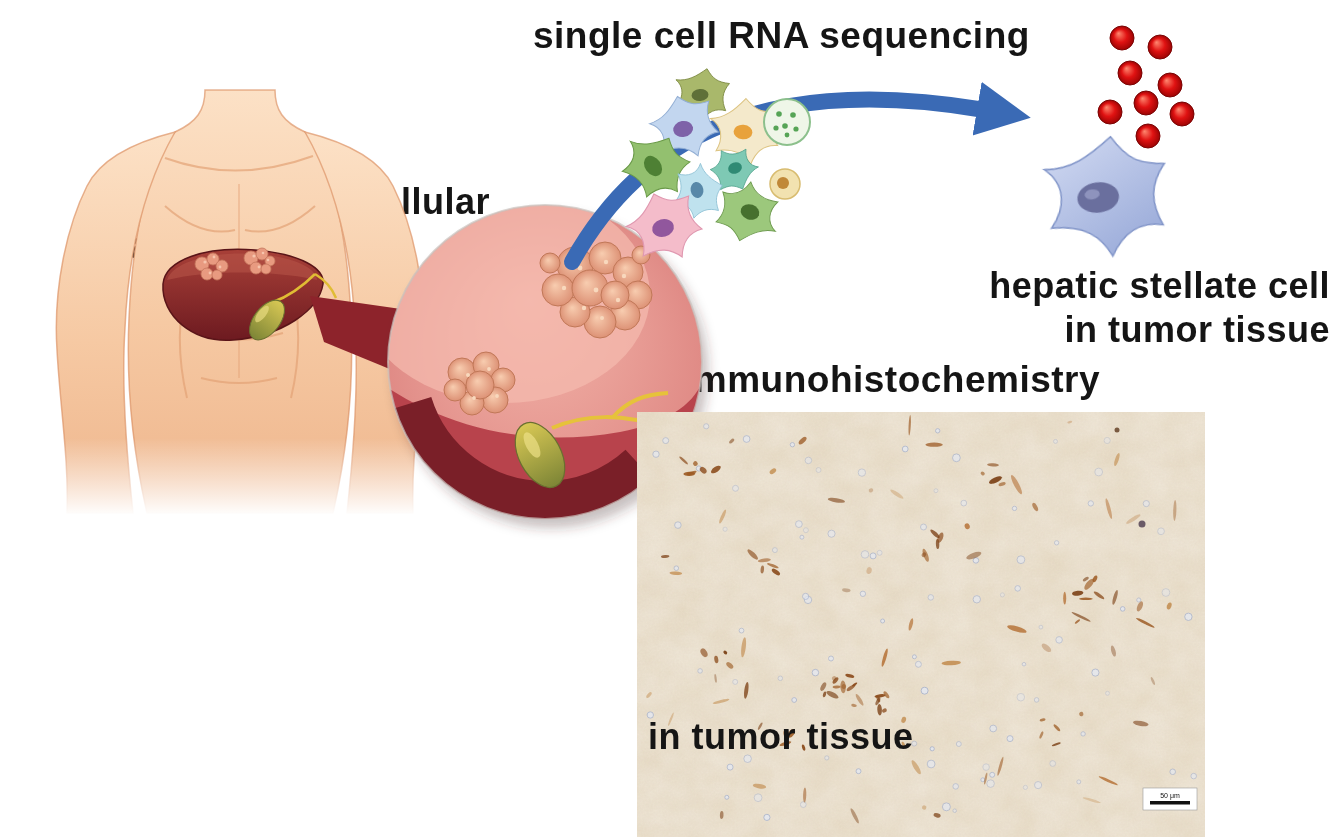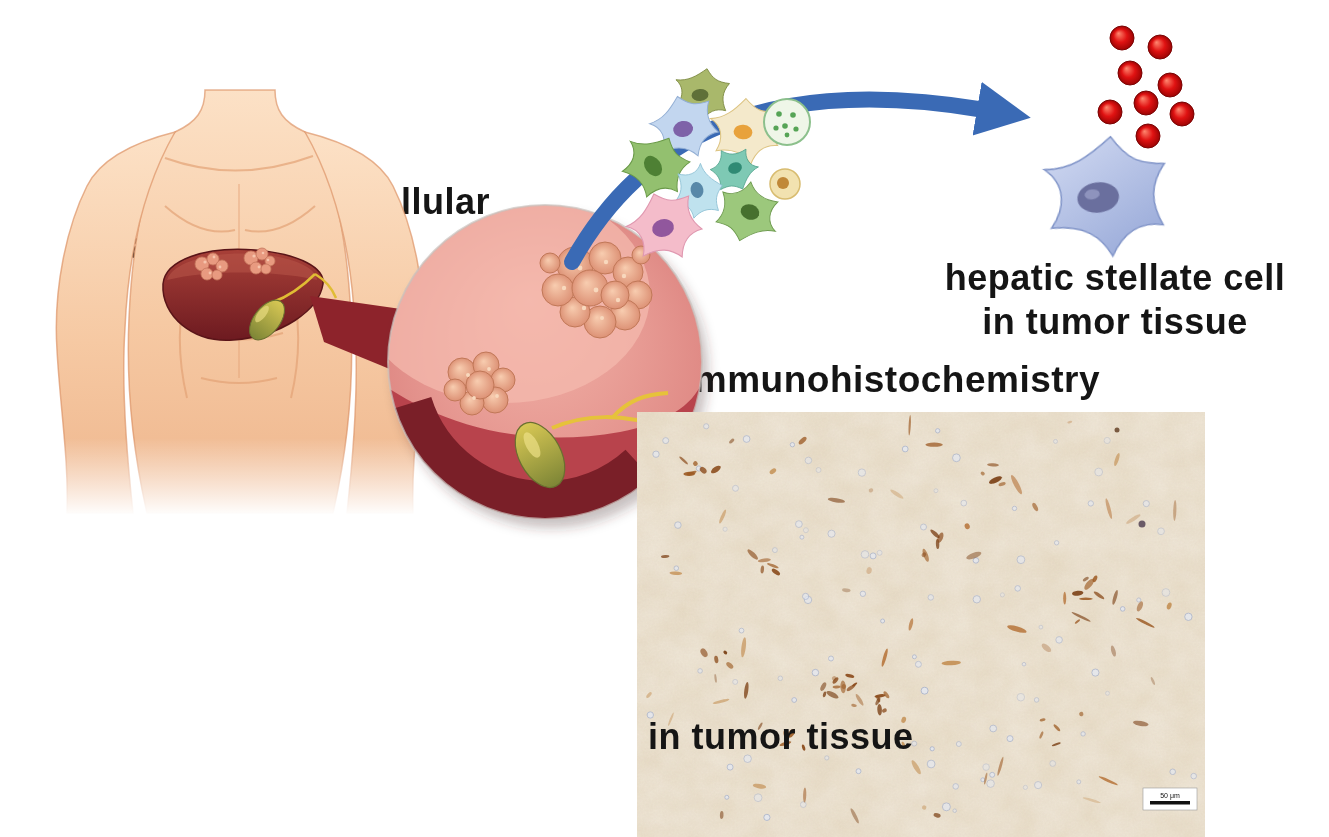--- a/index.html
+++ b/index.html
@@ -6,21 +6,21 @@
   #canvas{
     position:relative;width:1329px;height:837px;overflow:hidden;
     background:#ffffff;font-family:"Liberation Sans",sans-serif;
   }
   .lbl{
     position:absolute;font-weight:bold;color:#151515;
     white-space:nowrap;letter-spacing:.5px;line-height:1.18;
   }
   #lbl-scrna{left:533px;top:14px;font-size:37px;}
   #lbl-hcc{left:108px;top:180px;font-size:36px;line-height:44px;}
-  #lbl-stellate{left:900px;top:256px;width:430px;text-align:center;font-size:36px;line-height:44px;}
+  #lbl-stellate{left:900px;top:264px;width:430px;text-align:right;font-size:36px;line-height:44px;}
   #lbl-ihc{left:683px;top:358px;font-size:37px;}
   #lbl-gdf15{left:648px;top:714px;font-size:36px;line-height:46px;z-index:6;}
   #art{position:absolute;left:0;top:0;z-index:2;}
   #ihc-panel{position:absolute;left:637px;top:412px;width:568px;height:425px;z-index:4;overflow:hidden;}
   #ihc-panel svg{display:block;}
 </style>
 </head>
 <body>
 
 <div id="canvas">
@@ -506,20 +506,21 @@
       <circle cx="505" cy="112" r="3.5" fill="#6a5a66"></circle>
       <circle cx="480" cy="18" r="2.5" fill="#7a5a40"></circle>
       <g>
         <rect x="506" y="376" width="54" height="22" fill="#ffffff" stroke="#999999" stroke-width="0.6"></rect>
         <text x="533" y="386" text-anchor="middle" font-size="7" fill="#111111" font-family="Liberation Sans, sans-serif">50 μm</text>
         <rect x="513" y="389" width="40" height="3.5" fill="#111111"></rect>
       </g>
     </svg>
   </div>
 
+  <div id="lbl-scrna" class="lbl">single cell RNA sequencing</div>
 
   <div id="lbl-hcc" class="lbl">
     <div>human hepatocellular</div>
     <div>carcinoma</div>
   </div>
 
   <div id="lbl-stellate" class="lbl">
     <div>hepatic stellate cell</div>
     <div>in tumor tissue</div>
   </div>

